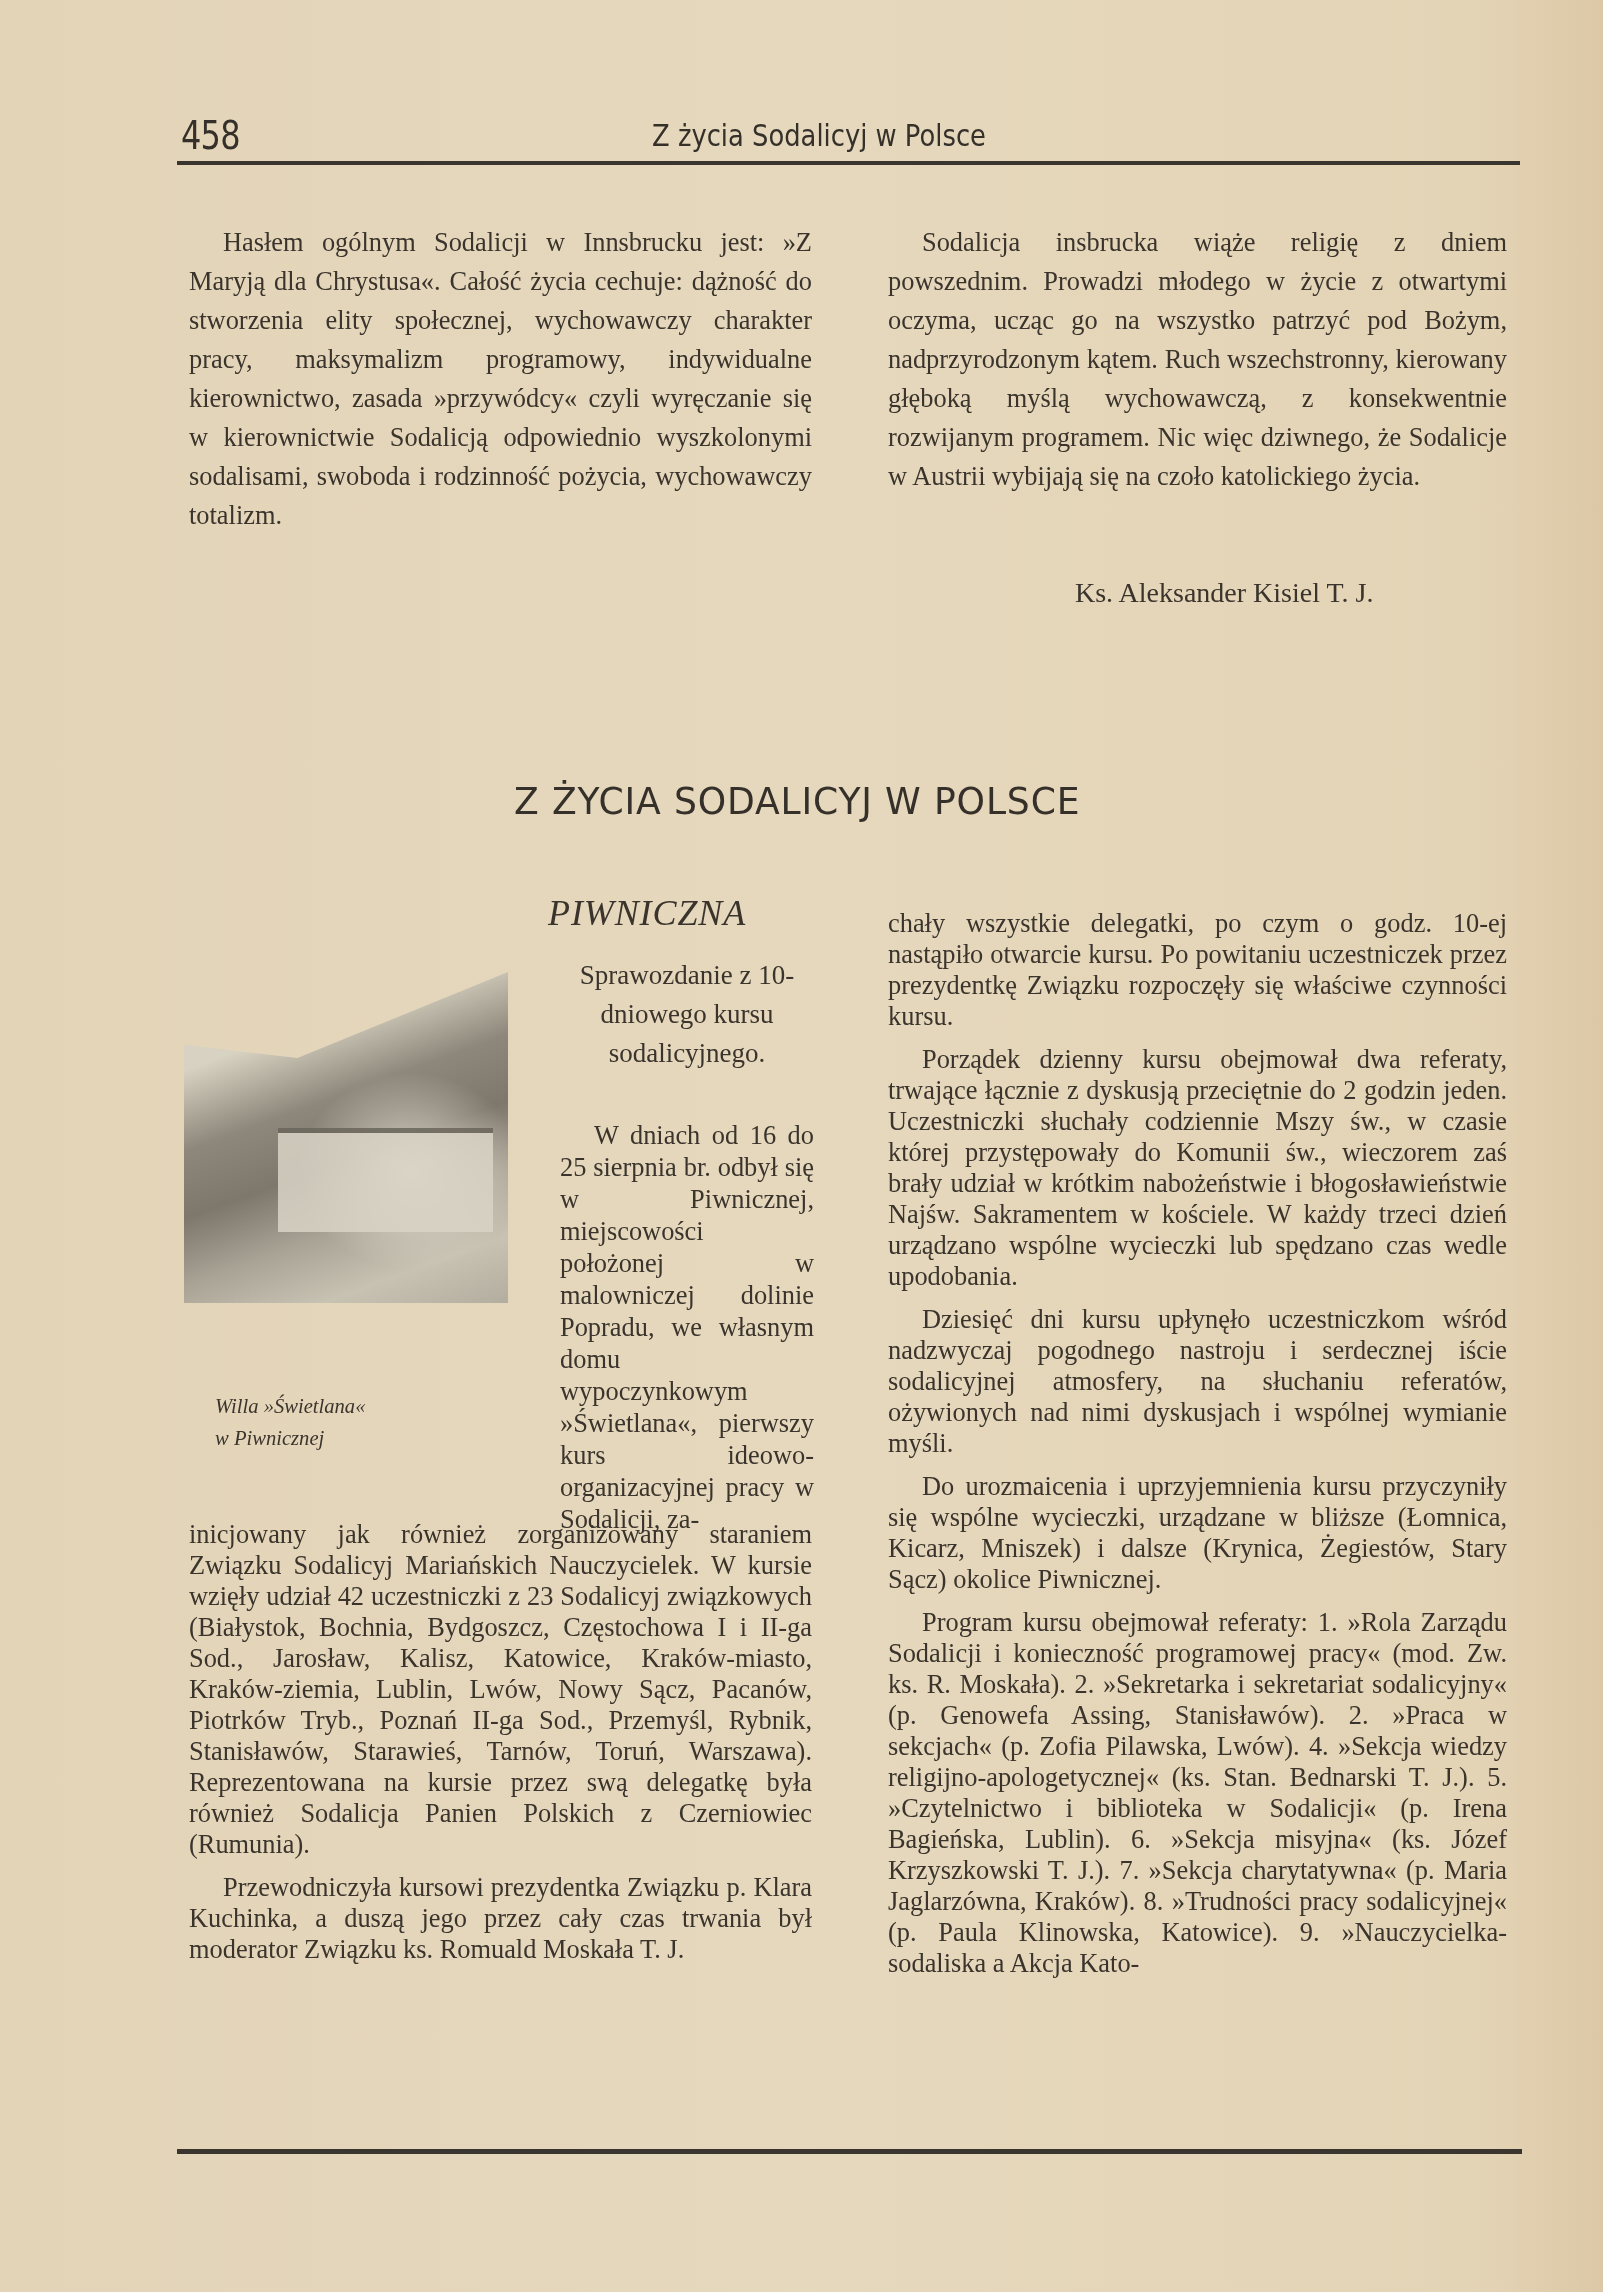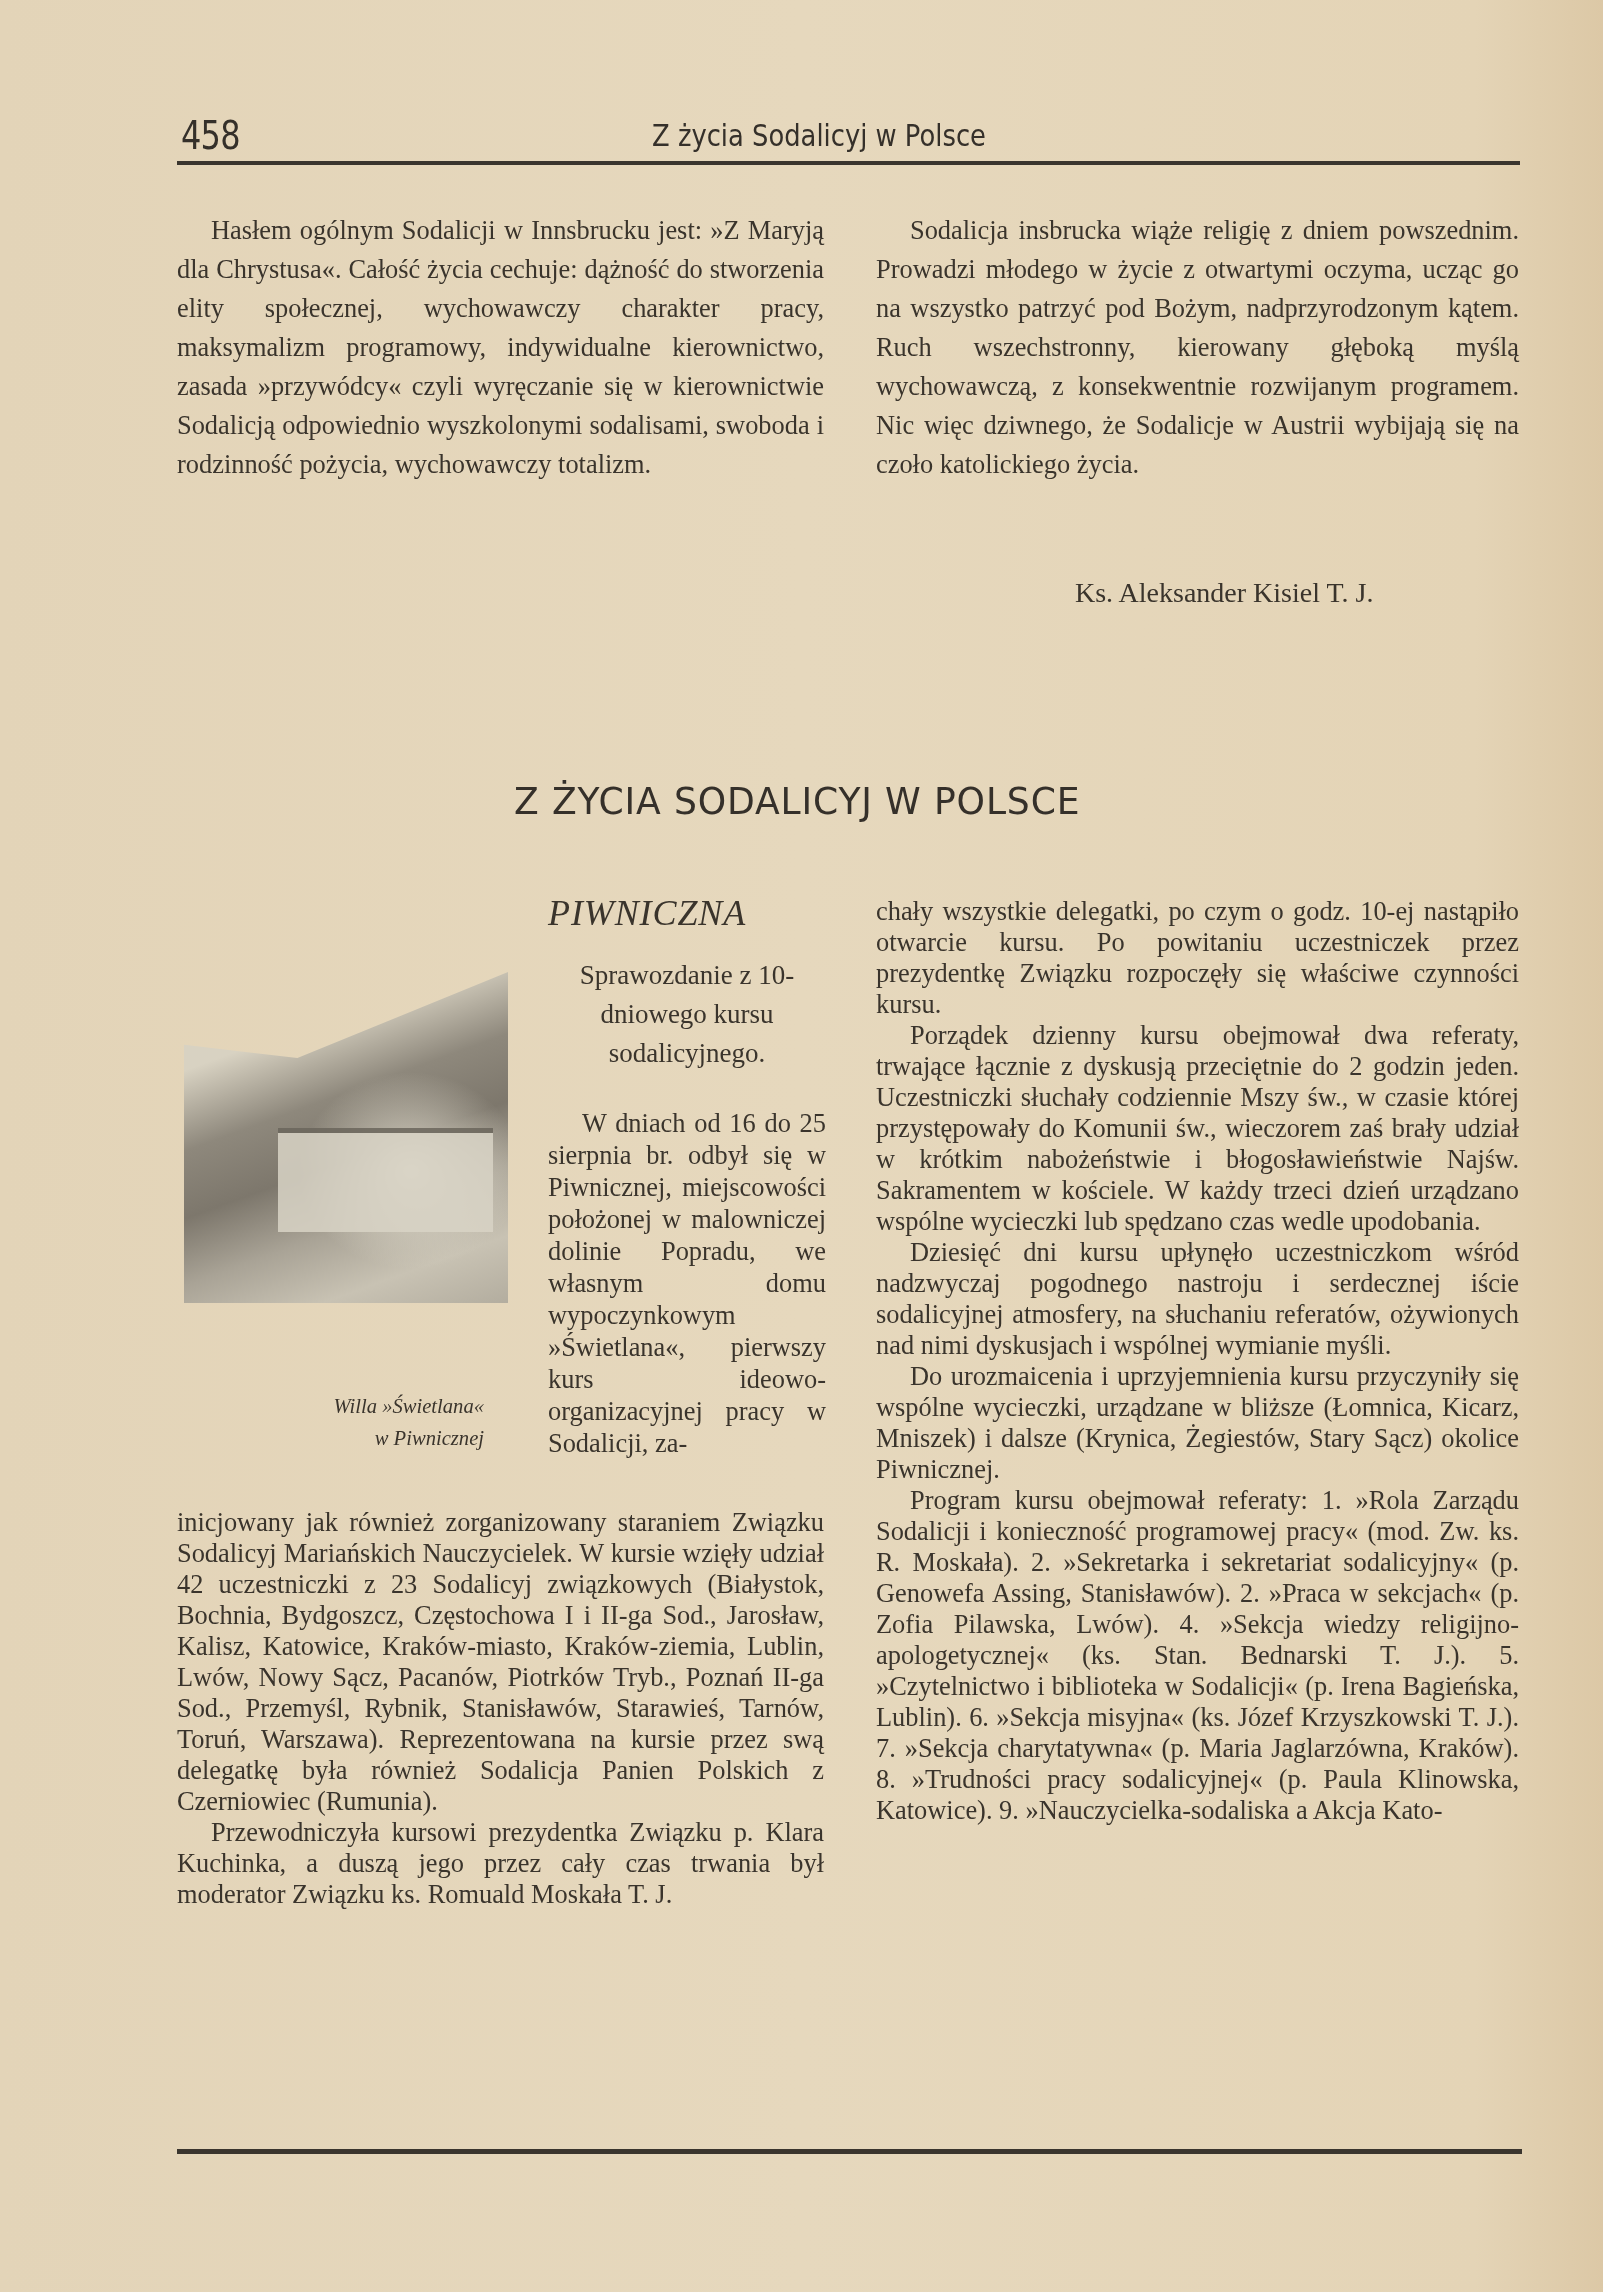--- a/index.html
+++ b/index.html
@@ -8,34 +8,34 @@
     background: linear-gradient(90deg, #e3d4b8 0%, #e6d8bd 50%, #e4d4b6 92%, #dcc8a6 100%);
     color:#3a342c;
     font-family:"Liberation Serif", "DejaVu Serif", serif;
   }
   .abs { position:absolute; }
   .header-num { left:181px; top:113px; font-family:"DejaVu Sans", sans-serif; font-size:39px; letter-spacing:-0.9px; transform:scaleX(0.82); transform-origin:left; color:#35302a; }
   .header-title { left:652px; top:118px; font-family:"DejaVu Sans", sans-serif; font-size:30px; transform:scaleX(0.86); transform-origin:left; color:#35302a; }
   .rule-top { left:177px; top:161px; width:1343px; height:3.6px; background:#3a352e; }
   .rule-bottom { left:177px; top:2149px; width:1345px; height:5.4px; background:#3a352e; }
   .col { font-size:26.4px; line-height:39px; text-align:justify; }
-  .col p { margin:0; }
+  .col p { margin:12px; }
   .col p.ind { text-indent:34px; }
   .col-left-top { left:177px; top:211px; width:647px; }
   .col-right-top { left:876px; top:211px; width:643px; }
   .signature { left:1075px; top:577px; font-size:28px; }
   .section-title { left:514px; top:779px; font-family:"DejaVu Sans", sans-serif; font-size:38px; letter-spacing:0.9px; color:#35302a; transform:scaleX(0.95); transform-origin:left; }
   .photo { left:184px; top:972px; width:324px; height:331px;
     background:
       radial-gradient(ellipse at 70% 60%, rgba(230,225,210,0.9) 0%, rgba(230,225,210,0) 35%),
       linear-gradient(160deg, #d8d2c2 0%, #d8d2c2 22%, #8e887c 40%, #7d776c 55%, #a9a396 70%, #c8c2b3 85%, #b3ad9f 100%);
     clip-path: polygon(0 22%, 35% 26%, 100% 0, 100% 100%, 0 100%);
   }
   .photo-house { left:278px; top:1128px; width:215px; height:99px; background:#d9d4c6; opacity:.85; border-top:5.4px solid #6b665c; }
-  .caption { font-style:italic; font-size:20.6px; line-height:32px; text-align:right; width:269px; left:215px; }
+  .caption { font-style:italic; font-size:20.6px; line-height:32px; text-align:left; width:269px; left:215px; }
   .cap1 { top:1390px; }
   .cap2 { top:1422px; }
   .piw-title { left:548px; top:892px; font-style:italic; font-size:36px; letter-spacing:0.9px;text-align:right; }
   .col-mid { left:548px; width:278px; font-size:26.4px; line-height:36px; text-align:justify; }
   .lead1 { top:956px; text-align:center; width:278px; font-size:27px; line-height:39px; }
   .col-mid-body { top:1107px; line-height:32px; }
   .col-left-bottom { left:177px; top:1507px; width:647px; line-height:31px; }
   .col-right-bottom { left:876px; top:896px; width:643px; line-height:31px; }
 </style>
 </head>

